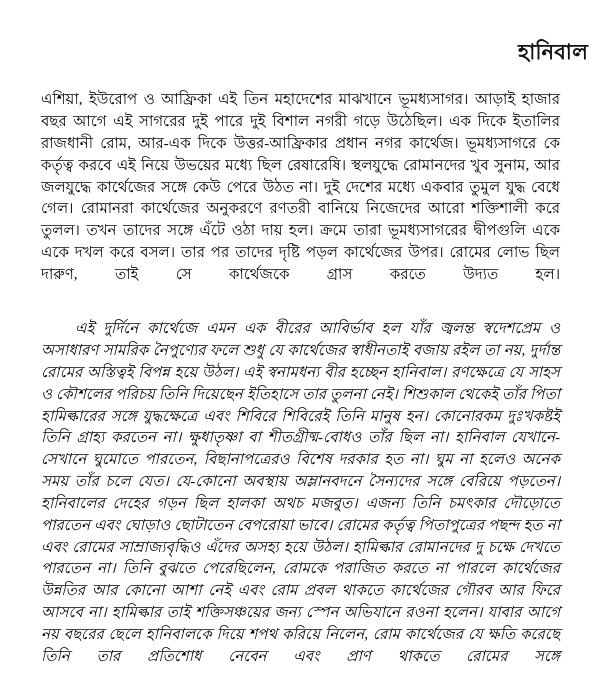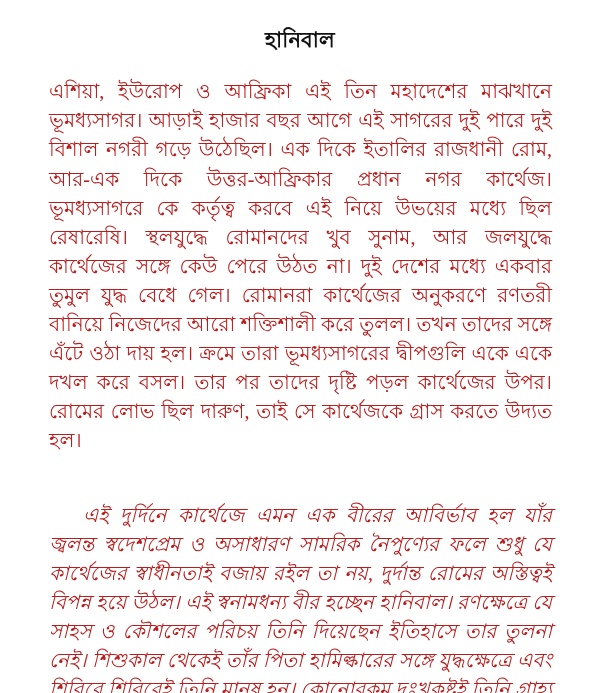--- a/index.html
+++ b/index.html
@@ -16,41 +16,41 @@
   }
   .page {
     width: 600px;
     height: 693px;
     box-sizing: border-box;
     padding: 0;
     position: relative;
     background: #ffffff;
   }
   .doc-title {
-    text-align: center;
+    text-align: right;
     font-size: 21px;
     font-weight: 600;
     letter-spacing: 0.2px;
-    margin: 0;
+    margin: 12px;
     padding-top: 27px;
     padding-bottom: 0;
     line-height: 1.25;
     color: #111111;
   }
   .body-block {
     padding: 0 32px 0 33px;
     margin-top: 24px;
   }
   .para {
-    margin: 16px;
-    font-size: 20px;
+    margin: 8px;
+    font-size: 15px;
     line-height: 1.455;
     text-align: justify;
     text-justify: inter-word;
-    color: #b91c1c;
+    color: #000000;
     word-spacing: 0.2px;
     hyphens: none;
   }
   .para + .para {
     margin-top: 11px;
   }
   .para.indent {
     text-indent: 34px;
     font-style: italic;
   }

